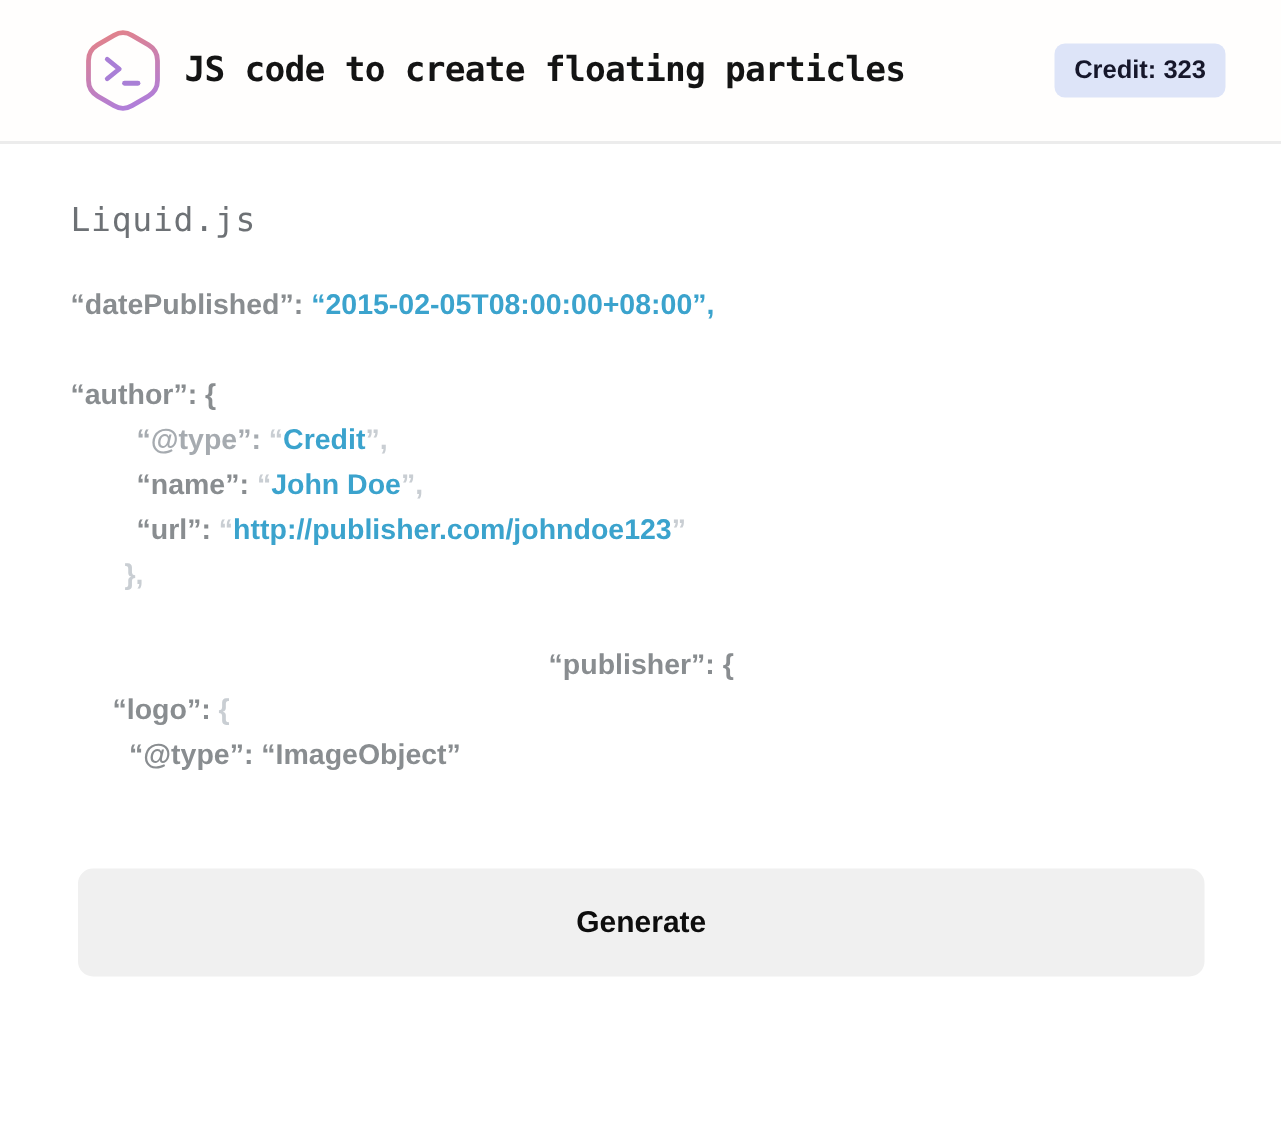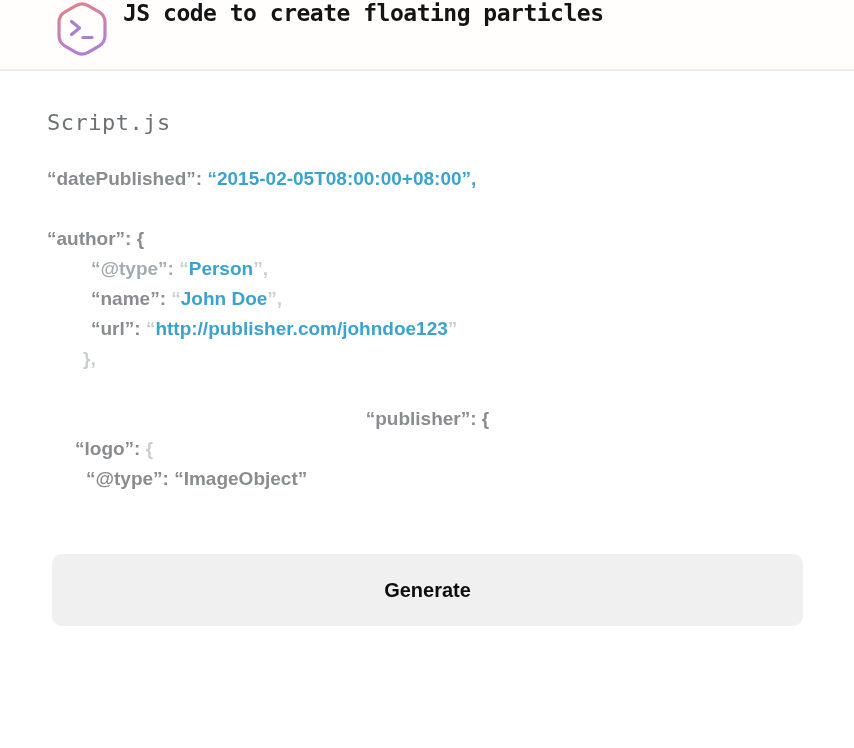--- a/index.html
+++ b/index.html
@@ -4,22 +4,23 @@
 <style>
   * { margin: 0; padding: 0; box-sizing: border-box; }
   html, body {
     width: 854px; height: 748px;
     background: #ffffff;
     font-family: "Liberation Sans", sans-serif;
     overflow: hidden;
   }
   
   .header {
-    height: 71px;
+    height: 96px;
     display: flex;
+    align-items: center;
     padding: 0 37px 0 55px;
     border-bottom: 2px solid var(--divider, #ececec);
     background: #fffefd;
   }
   .logo { width: 54px; height: 58px; flex: 0 0 auto; display: block; }
   .title {
     font-family: "DejaVu Sans Mono", "Liberation Mono", monospace;
     font-size: 23px;
     font-weight: 700;
     color: var(--title_dark, #141414);
@@ -81,29 +82,30 @@
           <stop offset="0" stop-color="#e2828a"></stop>
           <stop offset="1" stop-color="#b07ed9"></stop>
         </linearGradient>
       </defs>
       <path d="M33.03,5.54 L43.97,11.96 Q50,15.5 50,22.5 L50,35.5 Q50,42.5 43.97,46.04 L33.03,52.46 Q27,56 20.97,52.46 L10.03,46.04 Q4,42.5 4,35.5 L4,22.5 Q4,15.5 10.03,11.96 L20.97,5.54 Q27,2 33.03,5.54 Z" fill="none" stroke="url(#hexgrad)" stroke-width="3.2" stroke-linejoin="round"></path>
       <path d="M16.5,21.5 L24.5,28 L16.5,34.5" fill="none" stroke="#a97fd6" stroke-width="3.2" stroke-linecap="round" stroke-linejoin="round"></path>
       <line x1="28" y1="37.5" x2="37" y2="37.5" stroke="#a97fd6" stroke-width="3.2" stroke-linecap="round"></line>
     </svg>
   </span>
   <h1 class="title">JS code to create floating particles</h1>
+  <div class="credit-badge">Credit: 323</div>
 </div>
 
 <div class="main">
-  <div class="file-title">Script.js</div>
+  <div class="file-title">Liquid.js</div>
   <div class="code">
       <div class="code-line" style="padding-left: 0px;"><span class="tok-k">“datePublished”: </span><span class="tok-v">“2015-02-05T08:00:00+08:00”,</span></div>
       <div class="code-line blank" style="padding-left: 0px;"></div>
       <div class="code-line" style="padding-left: 0px;"><span class="tok-k">“author”: {</span></div>
-      <div class="code-line" style="padding-left: 44px;"><span class="tok-kl">“@type”: </span><span class="tok-pl">“</span><span class="tok-v">Person</span><span class="tok-pl">”,</span></div>
+      <div class="code-line" style="padding-left: 44px;"><span class="tok-kl">“@type”: </span><span class="tok-pl">“</span><span class="tok-v">Credit</span><span class="tok-pl">”,</span></div>
       <div class="code-line" style="padding-left: 44px;"><span class="tok-k">“name”: </span><span class="tok-pl">“</span><span class="tok-v">John Doe</span><span class="tok-pl">”,</span></div>
       <div class="code-line" style="padding-left: 44px;"><span class="tok-k">“url”: </span><span class="tok-pl">“</span><span class="tok-v">http://publisher.com/johndoe123</span><span class="tok-pl">”</span></div>
       <div class="code-line" style="padding-left: 36px;"><span class="tok-pl">},</span></div>
       <div class="code-line blank" style="padding-left: 0px;"></div>
       <div class="code-line" style="padding-left: 0px; text-align: center;"><span class="tok-k">“publisher”: {</span></div>
       <div class="code-line" style="padding-left: 28px;"><span class="tok-k">“logo”: </span><span class="tok-pl">{</span></div>
       <div class="code-line" style="padding-left: 39px;"><span class="tok-k">“@type”: “ImageObject”</span></div>
     </div>
 </div>
 

